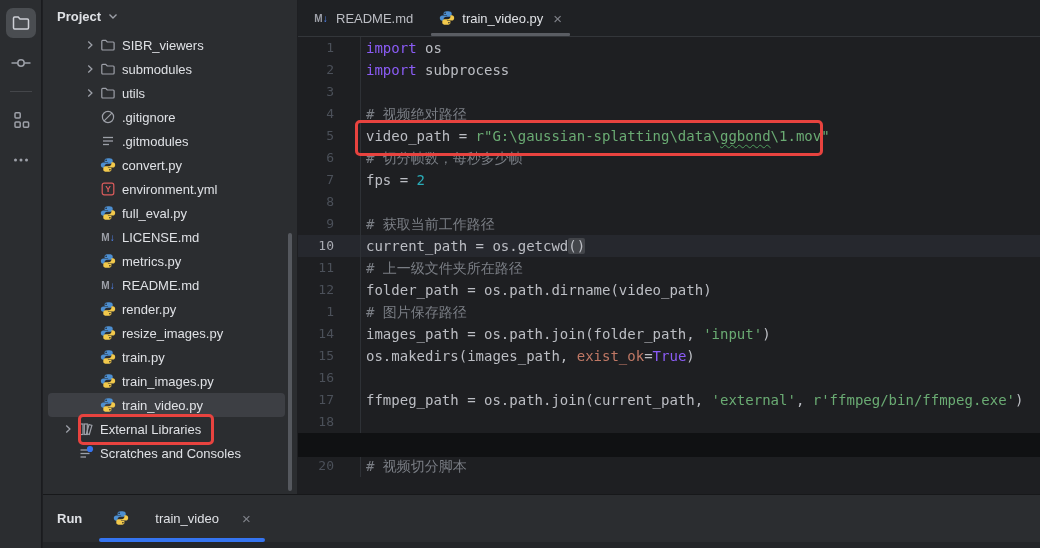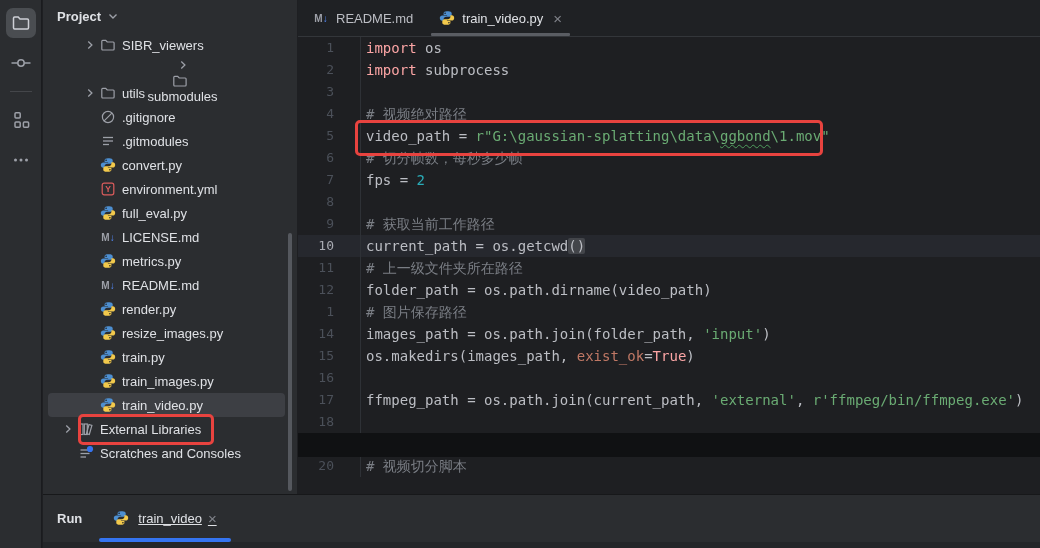--- a/index.html
+++ b/index.html
@@ -39,30 +39,30 @@
   .etab.active .tab-underline { position:absolute; left:5px; right:5px; bottom:0; height:3px; background:#5a5d63; border-radius:1px; }
   .tab-close { color:#80838a; font-size:15px; margin-left:3px; line-height:1; }
   .code { position:absolute; top:37px; left:0; right:0;
     font-family:"DejaVu Sans Mono","Liberation Mono",monospace; font-size:14px; }
   .cline { display:flex; height:22px; line-height:22px; white-space:pre; }
   .cline.current { background:#26282e; }
   .gut { width:36px; text-align:right; color:#4b5059; font-size:13px; flex:none; }
   .cline.current .gut { color:#a9abb2; }
   .gutpad { width:27px; flex:none; border-right:1px solid #2e3136; }
   .codetext { padding-left:5px; }
-  .kw { color:#fca5a5; } .id { color:#bcbec4; } .str { color:#6aab73; }
+  .kw { color:#8b5cf6; } .id { color:#bcbec4; } .str { color:#6aab73; }
   .num { color:#2aacb8; } .com { color:#7a7e85; } .param { color:#c07865; }
   .brkt { color:#bcbec4; background:#43454a; border-radius:2px; }
   .typo { text-decoration:underline wavy #4f9d5e; text-decoration-thickness:1px; text-underline-offset:3px; }
   .editor-bottom { position:absolute; top:433px; left:0; right:0; height:24px; background:#101113; }
   
   .run-panel { position:absolute; left:43px; right:0; top:494px; height:54px; background:#2b2d30; border-top:1px solid #17181a; }
   .run-row { height:46px; display:flex; align-items:center; }
   .run-title { font-weight:bold; color:#dfe1e5; padding:0 17px 0 14px; }
-  .run-tab { position:relative; height:46px; display:flex; align-items:center; gap:3px; padding:0 14px; color:#dfe1e5;text-decoration:underline; }
+  .run-tab { position:relative; height:46px; display:flex; align-items:center; gap:20px; padding:0 14px; color:#dfe1e5; }
   .run-tab .tab-underline { position:absolute; left:0; right:0; bottom:-1px; height:4px; background:#3574f0; border-radius:2px; }
   .run-bottom { position:absolute; bottom:0; left:0; right:0; height:6px; background:#242629; }
   
   .anno { position:absolute; border:3px solid #e8433f; border-radius:5px; z-index:9; pointer-events:none; }
   .anno-editor { left:355px; top:120px; width:468px; height:36px; }
   .anno-tree { left:78px; top:414px; width:136px; height:31px; }
   svg { display:block; }
 </style>
 </head>
 <body>
@@ -132,21 +132,21 @@
               <path d="M5 3l4.2 4L5 11"></path>
             </svg>
           </span>
           <span class="ticon">
             <svg width="16" height="16" viewBox="0 0 16 16" fill="none" stroke="#9da0a8" stroke-width="1.2">
               <path d="M1.8 4.2c0-.5.4-.9.9-.9h3l1.5 1.7h6c.5 0 .9.4.9.9v6.2c0 .5-.4.9-.9.9H2.7c-.5 0-.9-.4-.9-.9V4.2z"></path>
             </svg>
           </span>
           <span class="tlabel">SIBR_viewers</span>
         </div>
-        <div class="row" style="padding-left: 32px; flex-direction: column;">
+        <div class="row" style="padding-left: 32px;">
           <span class="chev">
             <svg width="12" height="12" viewBox="0 0 14 14" fill="none" stroke="#9da0a8" stroke-width="1.5">
               <path d="M5 3l4.2 4L5 11"></path>
             </svg>
           </span>
           <span class="ticon">
             <svg width="16" height="16" viewBox="0 0 16 16" fill="none" stroke="#9da0a8" stroke-width="1.2">
               <path d="M1.8 4.2c0-.5.4-.9.9-.9h3l1.5 1.7h6c.5 0 .9.4.9.9v6.2c0 .5-.4.9-.9.9H2.7c-.5 0-.9-.4-.9-.9V4.2z"></path>
             </svg>
           </span>

